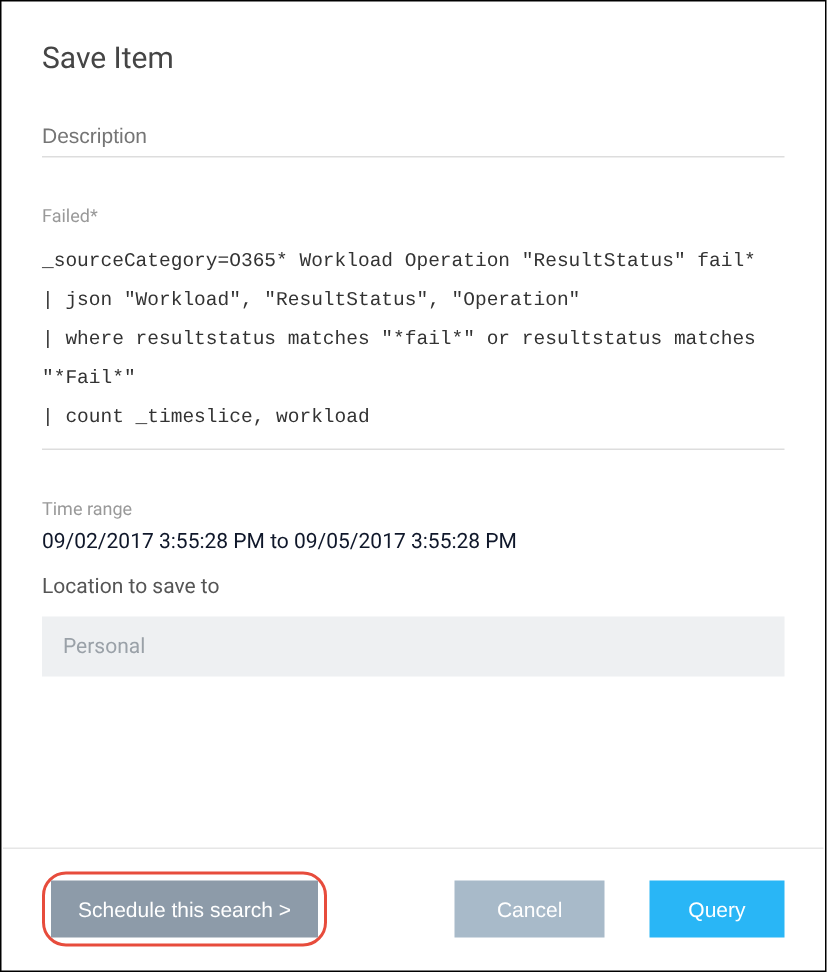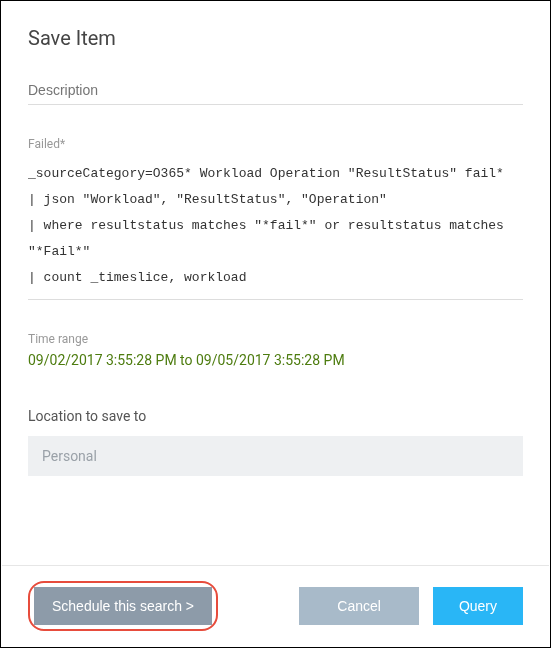--- a/index.html
+++ b/index.html
@@ -66,27 +66,27 @@
   font-size: 13px;
   color: #333;
   line-height: 2;
   padding: 6px 0 8px 0;
   resize: none;
   outline: none;
   white-space: pre-wrap;
   word-wrap: break-word;
 }
 .time-range-link {
-  color: #4d7c0f;
+  color: #0f172a;
   font-size: 14px;
   cursor: pointer;
   display: inline-block;
   margin-top: 2px;
 }
-.time-block { margin-bottom: 39px; }
+.time-block { margin-bottom: 14px; }
 .section-label {
   font-size: 14px;
   color: #555;
   margin-bottom: 12px;
 }
 .location-box {
   background: #eef0f2;
   padding: 12px 14px;
   color: #9aa1a8;
   font-size: 14px;
@@ -116,22 +116,22 @@
 }
 .highlight-wrap {
   border: 2px solid #e74c3c;
   border-radius: 16px;
   padding: 4px;
   display: inline-block;
 }
 .footer-spacer { flex: 1; }
 .btn-cancel {
   background: #a8bac9;
-  margin-right: 14px;
-  padding: 11px 38px;
+  margin-right: 30px;
+  padding: 11px 28px;
 }
 .btn-save {
   background: #29b6f6;
   padding: 11px 26px;
 }
 </style>
 </head>
 <body>
 
 <div class="scroll-region">

